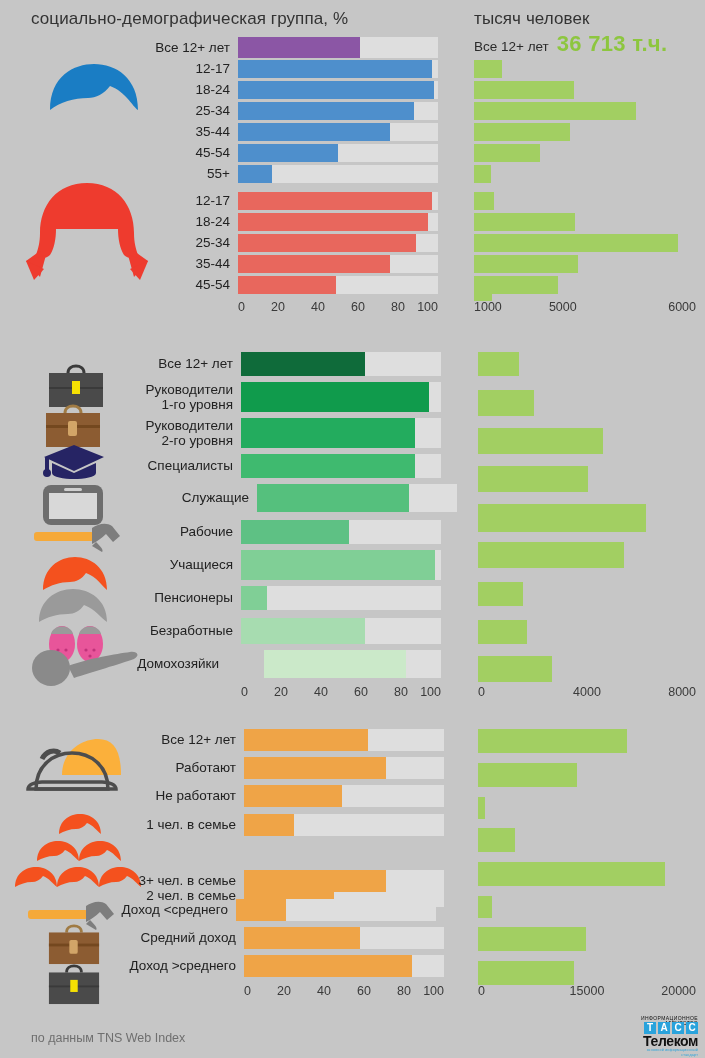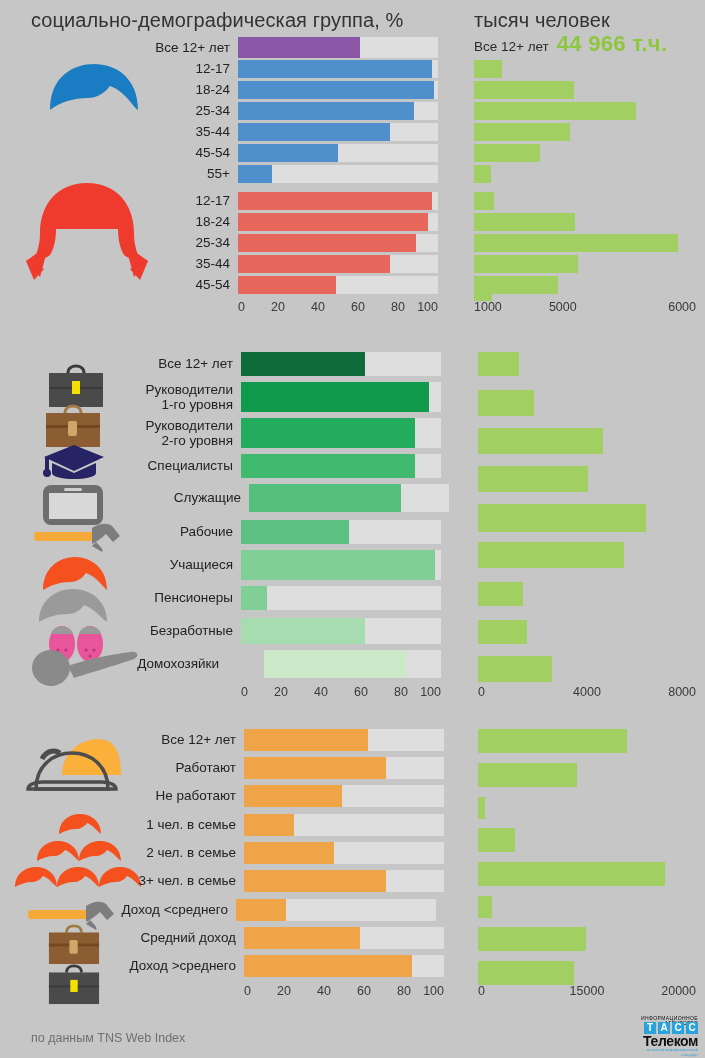--- a/index.html
+++ b/index.html
@@ -8,21 +8,21 @@
     background:#c6c6c6;
     font-family:"Liberation Sans","DejaVu Sans",sans-serif;
     color:#2b2b2b;
     position:relative;
     overflow:hidden;
   }
   .abs{position:absolute;}
 
   
   .hdr{
-    font-size:20px;
+    font-size:17px;
     letter-spacing:.1px;
     color:#333;
     white-space:nowrap;
   }
   #title-left{left:31px;top:9px;}
   #title-right{left:474px;top:9px;}
 
   .total-row{position:absolute;left:474px;top:31px;display:flex;align-items:baseline;gap:8px;white-space:nowrap;}
   .total-lbl{font-size:13.5px;color:#2b2b2b;}
   .total-val{font-size:22px;font-weight:bold;color:#8dc63f;letter-spacing:.3px;}
@@ -70,21 +70,21 @@
   svg{display:block;overflow:visible;}
 </style>
 </head>
 <body>
 
 <div class="hdr abs" id="title-left">социально-демографическая группа, %</div>
 <div class="hdr abs" id="title-right">тысяч человек</div>
 
 <div class="total-row">
   <span class="total-lbl">Все 12+ лет</span>
-  <span class="total-val">44 966 т.ч.</span>
+  <span class="total-val">36 713 т.ч.</span>
 </div>
 
 <svg class="abs" style="left:48px;top:62px;" width="92" height="52" viewBox="0 0 92 52">
   <path d="M2 48 C2 14 26 2 46 2 C68 2 90 16 90 48 C84 44 78 30 62 24 C56 32 48 36 40 36 C26 36 12 40 2 48 Z" fill="#1a7dc4"></path>
 </svg>
 
 <svg class="abs" style="left:24px;top:181px;" width="126" height="101" viewBox="0 0 126 101">
   <path d="M63 2 C93 2 110 24 110 52 C110 62 112 68 114 74 C110 78 104 78 100 74 C96 68 94 58 94 48 L32 48 C32 58 30 68 26 74 C22 78 16 78 12 74 C14 68 16 62 16 52 C16 24 33 2 63 2 Z" fill="#ee3b2e"></path>
   <path d="M22 74 C18 80 14 84 10 86 L14 92 L2 80 L16 70 L18 76 Z" fill="#ee3b2e"></path>
   <path d="M104 74 C108 80 112 84 116 86 L112 92 L124 80 L110 70 L108 76 Z" fill="#ee3b2e"></path>
@@ -287,21 +287,21 @@
       <div class="track" style="width: 200px; background: rgb(222, 222, 222);">
         <div class="fill" style="width: 87%; background: rgb(35, 172, 94);"></div>
       </div>
     </div>
     <div class="row" style="left: 112px; top: 454px; height: 24px; width: 329px;">
       <div class="rlabel" style="width: 129px;">Специалисты</div>
       <div class="track" style="width: 200px; background: rgb(222, 222, 222);">
         <div class="fill" style="width: 87%; background: rgb(63, 186, 111);"></div>
       </div>
     </div>
-    <div class="row" style="left: 120px; top: 484px; height: 28px; width: 329px;">
+    <div class="row" style="left: 128px; top: 484px; height: 28px; width: 329px;">
       <div class="rlabel" style="width: 129px;">Служащие</div>
       <div class="track" style="width: 200px; background: rgb(222, 222, 222);">
         <div class="fill" style="width: 76%; background: rgb(85, 192, 125);"></div>
       </div>
     </div>
     <div class="row" style="left: 112px; top: 520px; height: 24px; width: 329px;">
       <div class="rlabel" style="width: 129px;">Рабочие</div>
       <div class="track" style="width: 200px; background: rgb(222, 222, 222);">
         <div class="fill" style="width: 54%; background: rgb(94, 193, 132);"></div>
       </div>
@@ -347,21 +347,21 @@
       <div class="track" style="width: 200px; background: rgb(222, 222, 222);">
         <div class="fill" style="width: 49%; background: rgb(239, 164, 71);"></div>
       </div>
     </div>
     <div class="row" style="left: 100px; top: 814px; height: 22px; width: 344px;">
       <div class="rlabel" style="width: 144px;">1 чел. в семье</div>
       <div class="track" style="width: 200px; background: rgb(222, 222, 222);">
         <div class="fill" style="width: 25%; background: rgb(239, 164, 71);"></div>
       </div>
     </div>
-    <div class="row" style="left: 100px; top: 842px; height: 22px; width: 344px;">
+    <div class="row" style="left: 100px; top: 885px; height: 22px; width: 344px;">
       <div class="rlabel" style="width: 144px;">2 чел. в семье</div>
       <div class="track" style="width: 200px; background: rgb(222, 222, 222);">
         <div class="fill" style="width: 45%; background: rgb(239, 164, 71);"></div>
       </div>
     </div>
     <div class="row" style="left: 100px; top: 870px; height: 22px; width: 344px;">
       <div class="rlabel" style="width: 144px;">3+ чел. в семье</div>
       <div class="track" style="width: 200px; background: rgb(222, 222, 222);">
         <div class="fill" style="width: 71%; background: rgb(239, 164, 71);"></div>
       </div>

